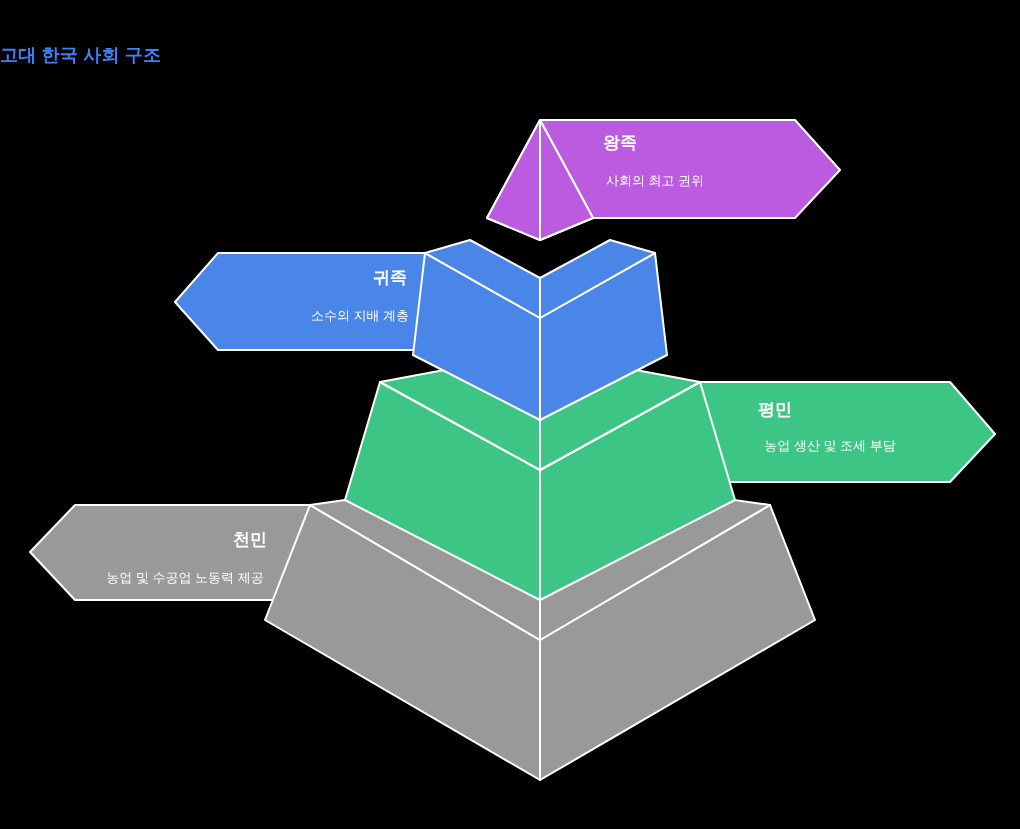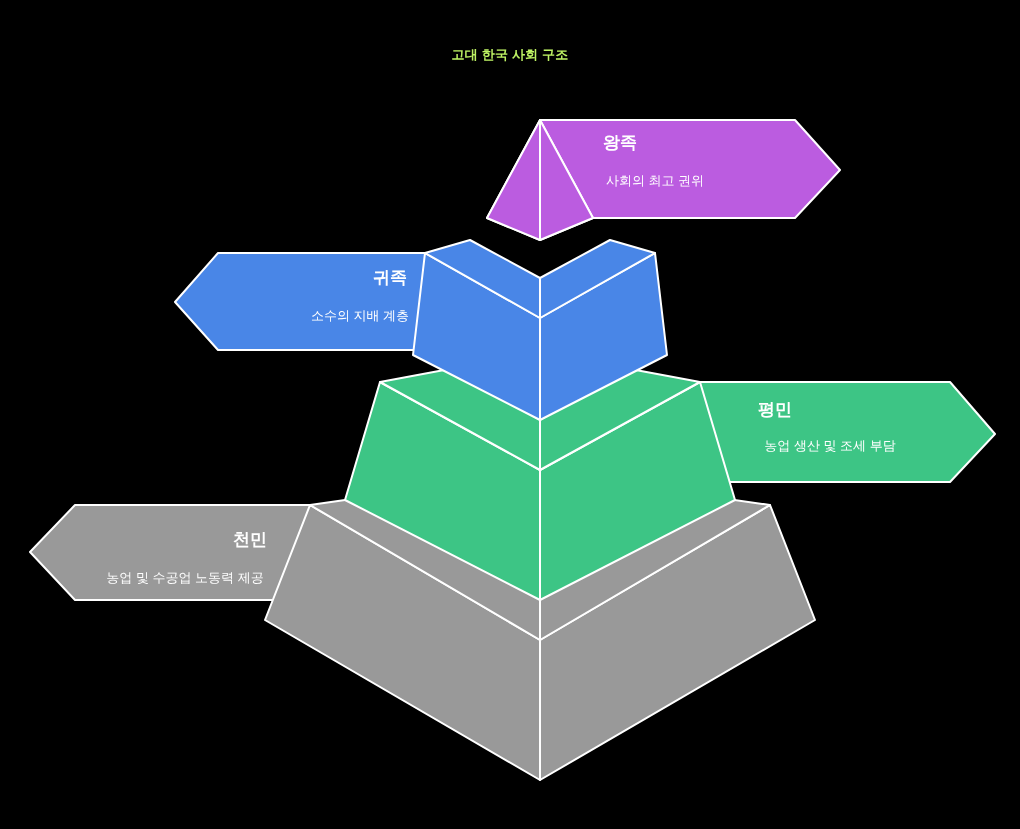--- a/index.html
+++ b/index.html
@@ -17,23 +17,22 @@
     position: relative;
     width: 1020px;
     height: 829px;
     background: #000000;
   }
   .chart-title {
     position: absolute;
     left: 0;
     top: 42px;
     width: 1020px;
-    text-align: center;
-    color: #bef264;
-    font-size: 13px;
+    color: #3b82f6;
+    font-size: 18px;
     font-weight: bold;
     letter-spacing: 0.2px;
     line-height: 26px;
     white-space: nowrap;
   }
   svg#pyramid {
     position: absolute;
     left: 0;
     top: 0;
     width: 1020px;

